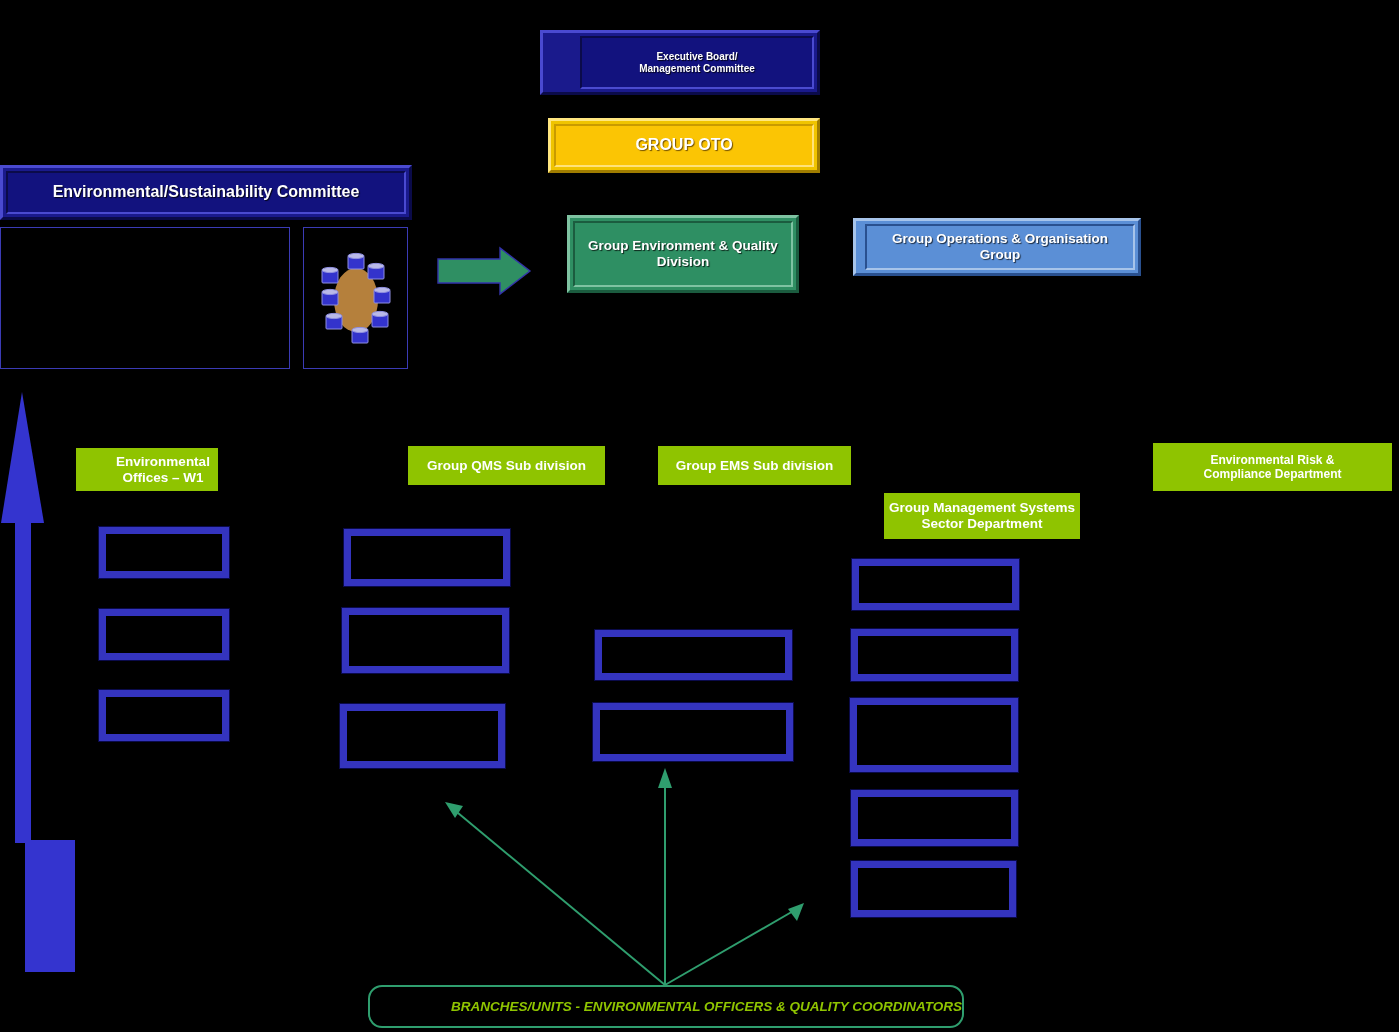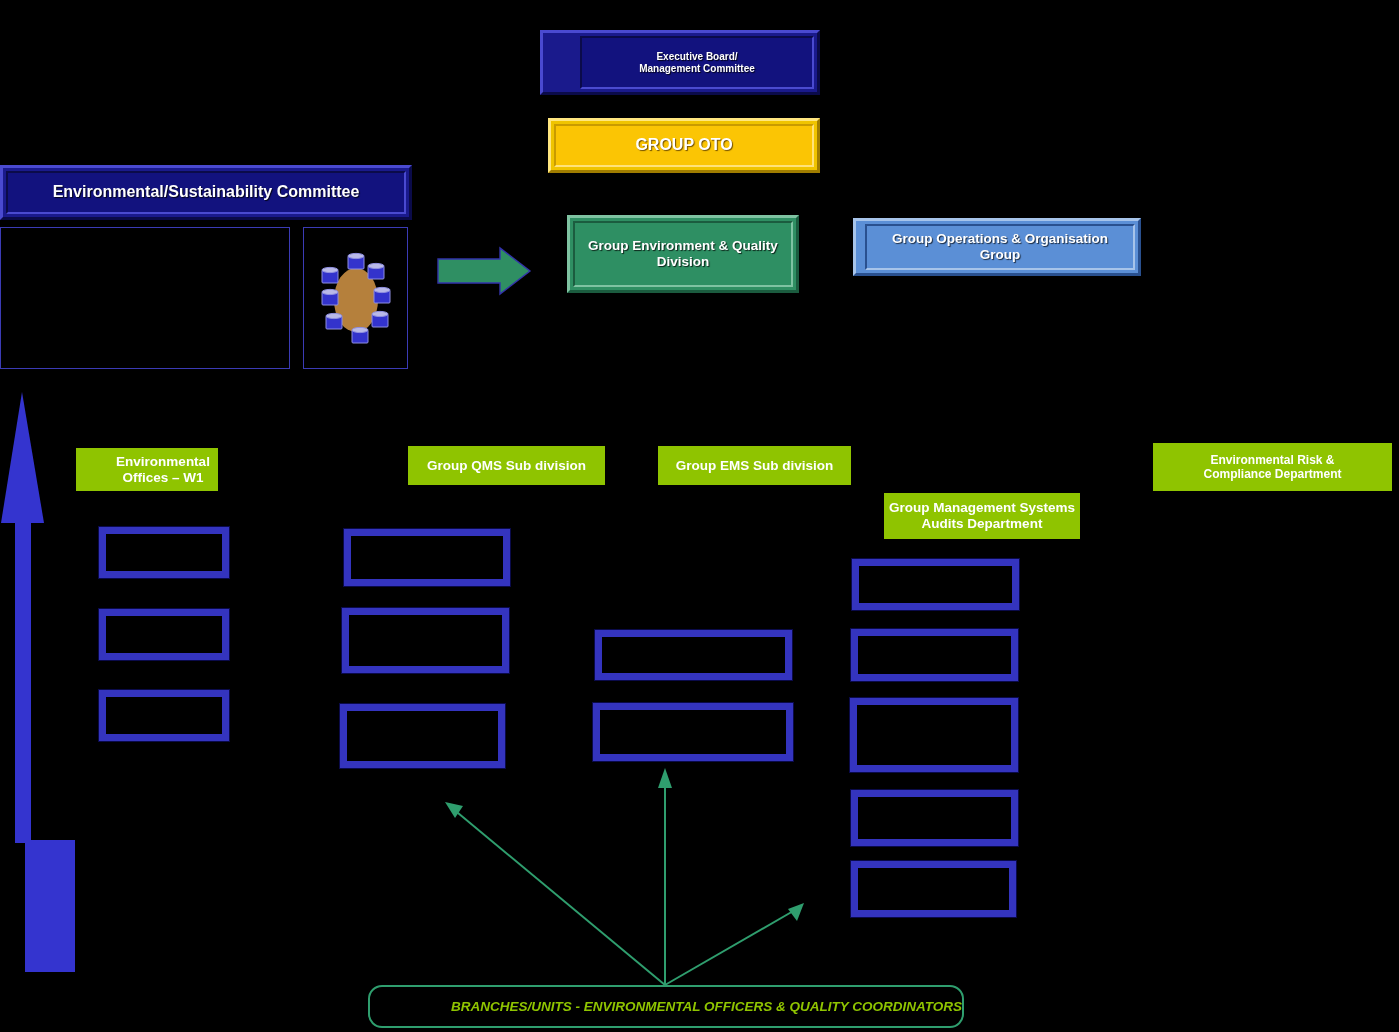--- a/index.html
+++ b/index.html
@@ -283,21 +283,21 @@
 
   <div class="node p-lime" style="left:658px; top:446px; width:193px; height:39px; font-size:13.5px;">
     <div>
       <div>Group EMS Sub division</div>
     </div>
   </div>
 
   <div class="node p-lime" style="left:884px; top:457px; width:196px; height:46px; font-size:13.5px;margin-top:36px;">
     <div>
       <div>Group Management Systems</div>
-      <div>Audits Department</div>
+      <div>Sector Department</div>
     </div>
   </div>
 
   <div class="node p-lime" style="left:1153px; top:443px; width:239px; height:48px; font-size:12px;">
     <div>
       <div>Environmental Risk &amp;</div>
       <div>Compliance Department</div>
     </div>
   </div>
 

